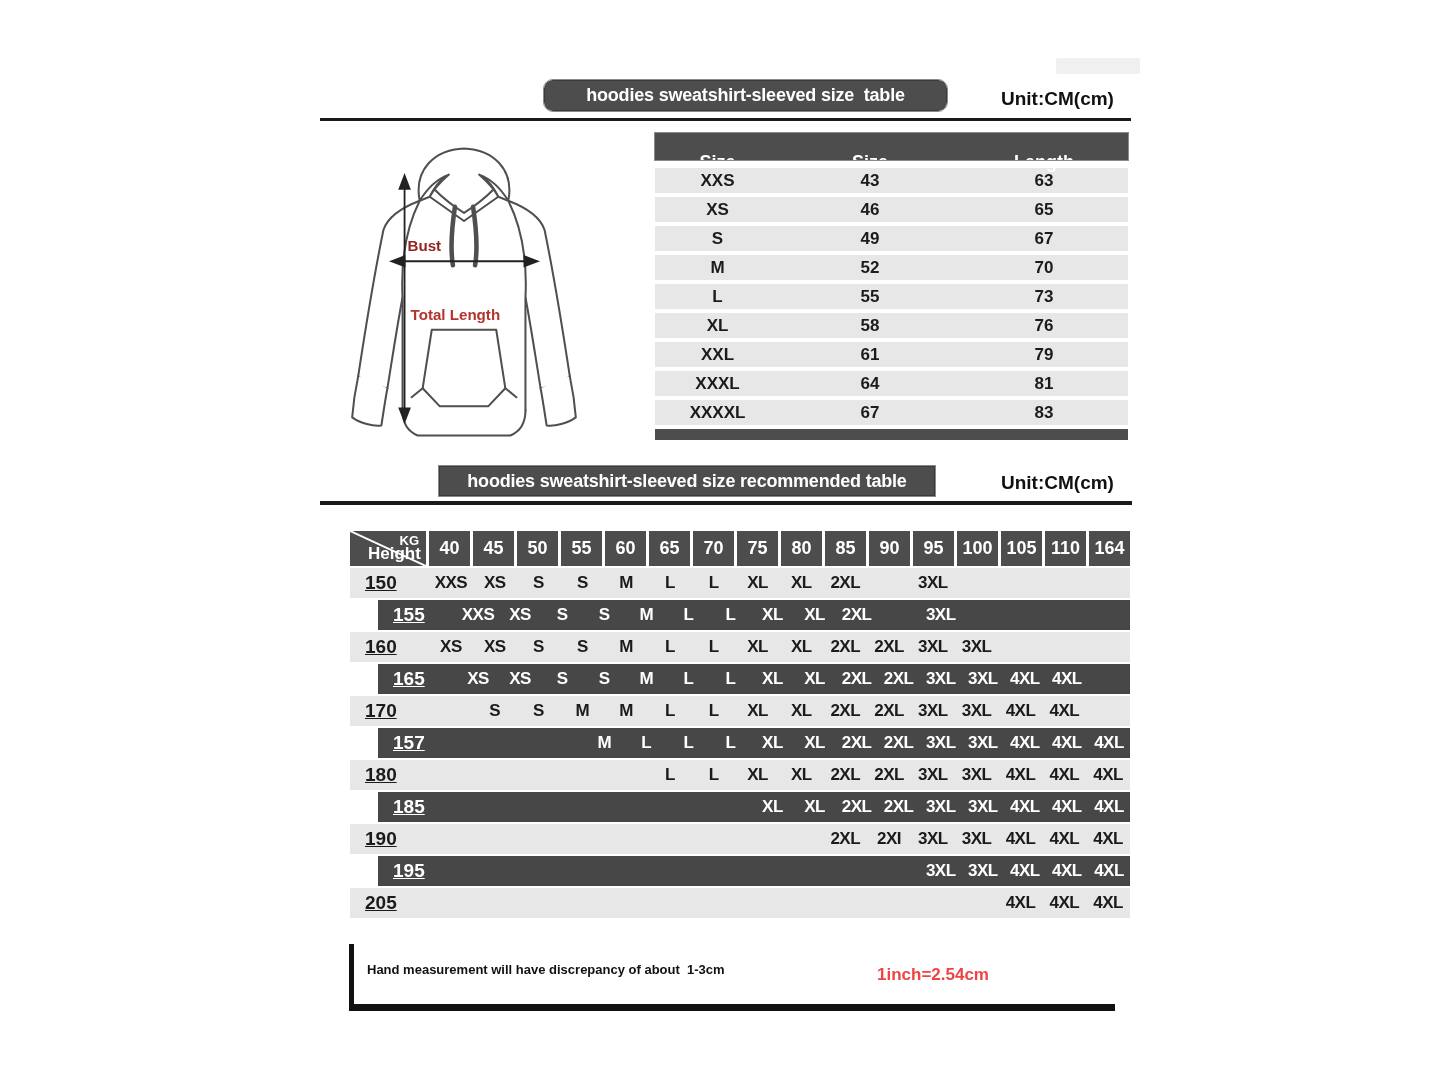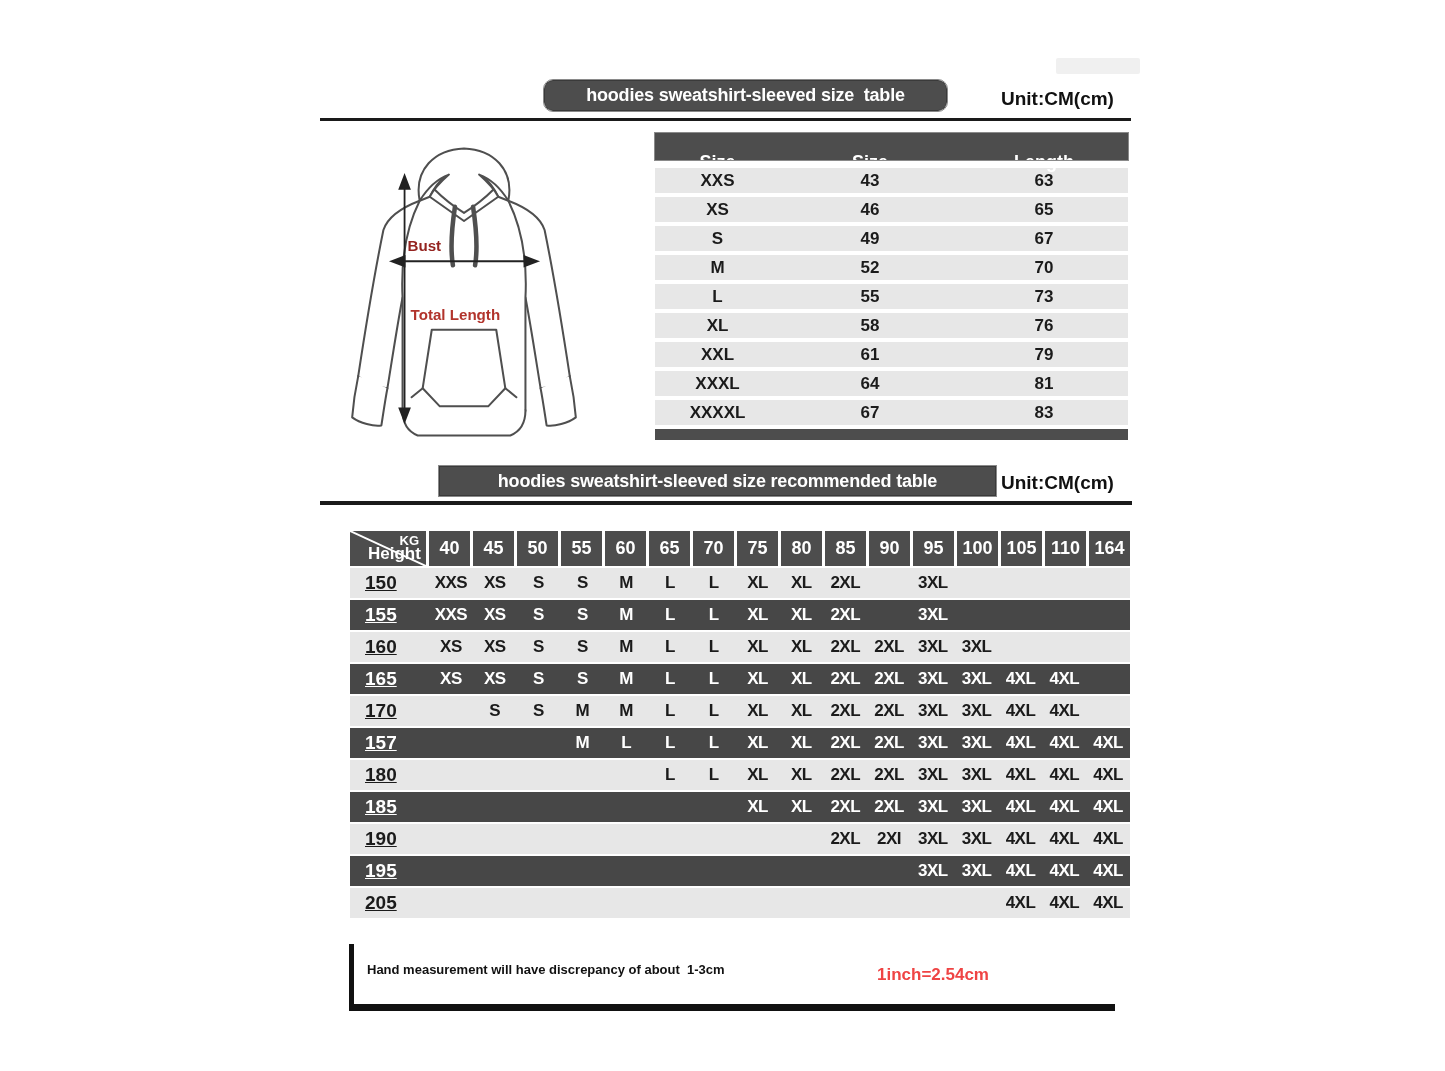--- a/index.html
+++ b/index.html
@@ -14,21 +14,21 @@
   
   .artifact { position:absolute; left:1056px; top:58px; width:84px; height:16px;
               background:#f0f0f0; border-radius:2px; }
 
   
   .title-bar { position:absolute; background:var(--bar-dark); color:#fff;
                display:flex; align-items:center; justify-content:center;
                font-size:18px; white-space:pre; letter-spacing:-0.2px;
                outline:1px solid #8a8a8a; border:1px solid #3a3a3a; }
   .tb1 { left:544px; top:80px;  width:403px; height:31px;border-radius:9px; }
-  .tb2 { left:439px; top:466px; width:557px; height:30px; }
+  .tb2 { left:439px; top:466px; width:496px; height:30px; }
   .unit { position:absolute; font-size:19px; color:#111; white-space:pre; }
   .u1 { left:1001px; top:88px; }
   .u2 { left:1001px; top:472px; }
   .rule { position:absolute; background:#1a1a1a; }
   .r1 { left:320px; top:118px; width:811px; height:3px; }
   .r2 { left:320px; top:501px; width:812px; height:4px; }
 
   
   .hoodie { position:absolute; left:328px; top:136px; width:272px; height:318px; }
   .hoodie svg { width:100%; height:100%; }
@@ -51,21 +51,21 @@
                gap:3px; height:35px; margin-bottom:2px; }
   .mx-hcell { background:var(--bar-dark); color:#fff; display:flex;
               align-items:center; justify-content:center; font-size:18px; }
   .mx-corner { background:var(--bar-dark); position:relative; color:#fff; }
   .mx-corner svg { position:absolute; inset:0; width:100%; height:100%; }
   .mx-corner .kg { position:absolute; top:2px;  right:7px; font-size:13px; }
   .mx-corner .ht { position:absolute; bottom:2px; left:18px; font-size:17px; }
   .mx-row { display:grid; grid-template-columns:79px repeat(16,1fr);
             align-items:center; height:30px; margin-bottom:2px; }
   .mx-row.light { background:var(--row-light); color:#1b1b1b; }
-  .mx-row.dark  { background:var(--row-dark);  color:#fff; }
+  .mx-row.dark  { background:var(--row-dark);  color:#fff;margin-left:28px; }
   .mx-label { padding-left:15px; font-size:19px;text-decoration:underline; }
   .mx-cell { text-align:center; font-size:17px; letter-spacing:-0.5px; }
 
   
   .foot-vbar { position:absolute; left:349px; top:944px; width:5px;  height:67px; background:#111; }
   .foot-hbar { position:absolute; left:349px; top:1004px; width:766px; height:7px; background:#111; }
   .foot-note { position:absolute; left:367px; top:962px; font-size:13px; white-space:pre; color:#111; }
   .foot-conv { position:absolute; left:877px; top:965px; font-size:17px; color:#ef4444; }
 </style>
 </head>

